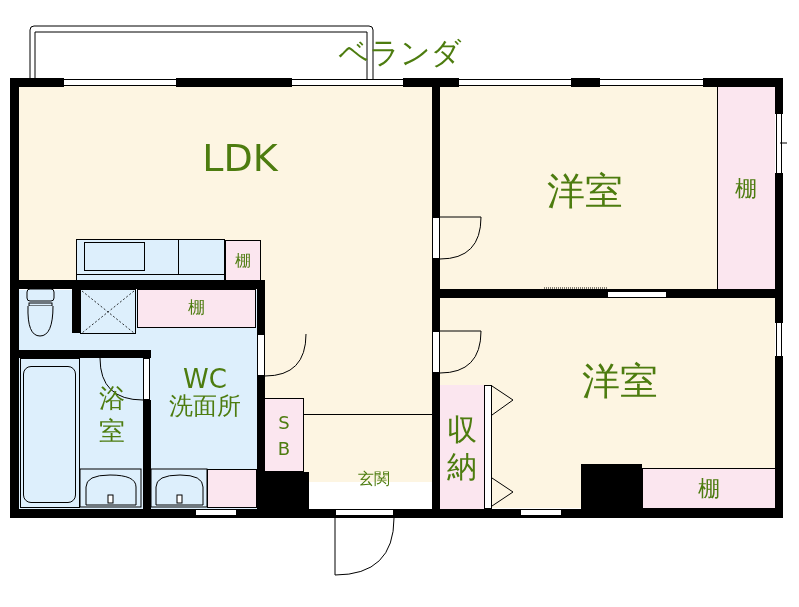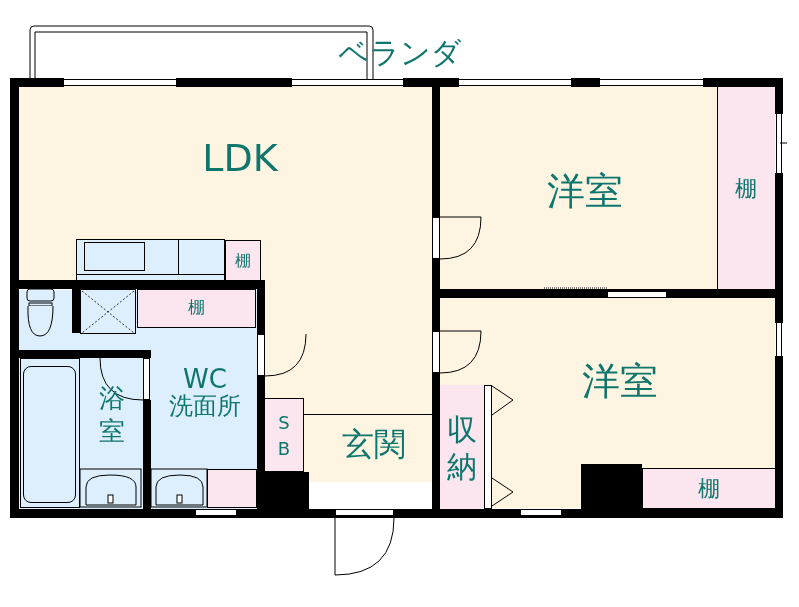--- a/index.html
+++ b/index.html
@@ -4,21 +4,21 @@
 <style>
   html, body { margin:0; padding:0; background:#ffffff; }
   body { width:799px; height:607px; position:relative; overflow:hidden;
          font-family:"DejaVu Sans","Liberation Sans",sans-serif; }
   .abs { position:absolute; box-sizing:border-box; }
   .room-beige { background:#fdf5e2; }
   .room-blue  { background:#ddeffc; }
   .room-pink  { background:#fbe6ef; }
   .wall { background:#000; position:absolute; }
   .thinbox { position:absolute; box-sizing:border-box; border:1px solid #000; }
-  .label { position:absolute; color:#0f766e; white-space:nowrap; text-align:center; line-height:1; }
+  .label { position:absolute; color:#4d7c0f; white-space:nowrap; text-align:center; line-height:1; }
   .win { position:absolute; background:#fff; box-sizing:border-box; border-top:1px solid #000; border-bottom:1px solid #000; }
   .winv { position:absolute; background:#fff; box-sizing:border-box; border-left:1px solid #000; border-right:1px solid #000; }
   .doorgap { position:absolute; background:#fff; box-sizing:border-box; border:1px solid #000; }
   svg.overlay { position:absolute; left:0; top:0; }
 </style>
 </head>
 <body>
 
 <div class="abs" style="left:29px;top:26px;width:344px;height:52px;"></div>
 <svg class="overlay" width="799" height="607">
@@ -140,13 +140,13 @@
 </svg>
 
 <div class="label" style="left:180px;top:139px;width:120px;font-size:38px;">LDK</div>
 <div class="label" style="left:530px;top:172px;width:110px;font-size:38px;">洋室</div>
 <div class="label" style="left:717px;top:178px;width:58px;font-size:22px;">棚</div>
 <div class="label" style="left:565px;top:362px;width:110px;font-size:38px;">洋室</div>
 <div class="label" style="left:155px;top:366px;width:100px;font-size:26px;">WC</div>
 <div class="label" style="left:155px;top:394px;width:100px;font-size:24px;">洗面所</div>
 <div class="label" style="left:92px;top:385px;width:40px;font-size:26px;">浴</div>
 <div class="label" style="left:92px;top:418px;width:40px;font-size:26px;">室</div>
-<div class="label" style="left:330px;top:428px;width:88px;font-size:32px;">玄関</div>
+<div class="label" style="left:330px;top:471px;width:88px;font-size:16px;">玄関</div>
 
 </body></html>

